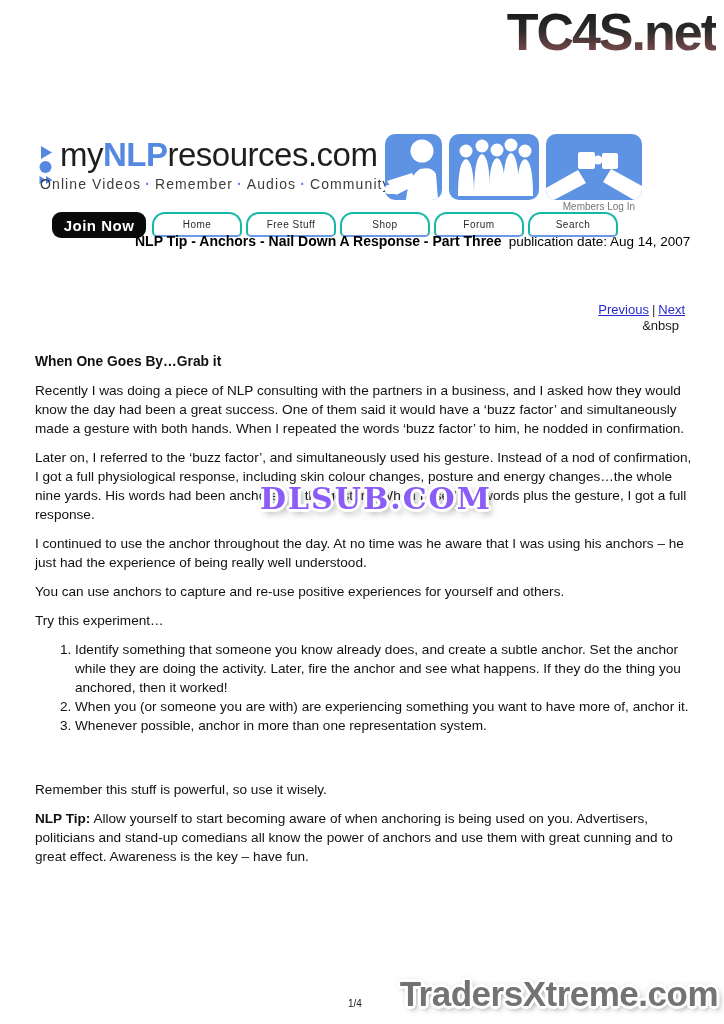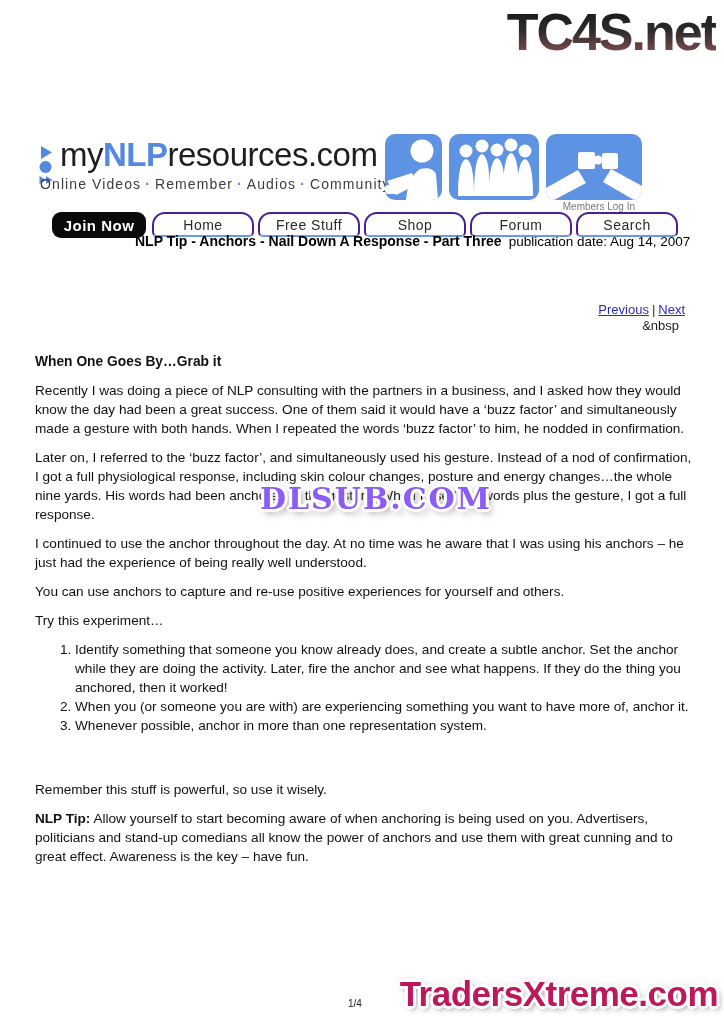--- a/index.html
+++ b/index.html
@@ -37,24 +37,24 @@
 
   
   .tabs { position: absolute; left: 52px; top: 212px; display: flex; align-items: flex-start; }
   .join {
     width: 94px; height: 26px; background: #0a0a0a; color: #fff;
     border-radius: 9px; font-size: 15px; font-weight: bold;
     display: flex; align-items: center; justify-content: center;
     letter-spacing: 0.5px; margin-right: 6px; cursor: pointer;
   }
   .tab {
-    width: 102px; height: 25px; background: #fff;
-    border: 2px solid #4c1d95; border-bottom: 2px solid #6a9ae6;
+    width: 90px; height: 25px; background: #fff;
+    border: 2px solid #14b8a6; border-bottom: 2px solid #6a9ae6;
     border-radius: 13px 13px 5px 5px;
-    font-size: 14px; color: #2a2a2a; letter-spacing: 0.5px;
+    font-size: 10px; color: #2a2a2a; letter-spacing: 0.5px;
     display: flex; align-items: center; justify-content: center;
     margin-right: 4px; cursor: pointer;
   }
 
   
   .title-row { position: absolute; left: 135px; top: 233px; width: 560px; font-size: 14px; color: #000; background: transparent; }
   .title-bold { font-weight: bold; }
   .title-pub { font-weight: normal; font-size: 13.5px; margin-left: 7px; }
 
   
@@ -81,21 +81,21 @@
       -2px -2px 0 #fff, 2px -2px 0 #fff, -2px 2px 0 #fff, 2px 2px 0 #fff,
       -3px 0 0 #fff, 3px 0 0 #fff, 0 -3px 0 #fff, 0 3px 0 #fff,
       0 0 7px rgba(130,130,130,0.55), 4px 5px 6px rgba(110,110,110,0.5);
     white-space: nowrap; z-index: 5; margin-left: 44px;
   }
 
   
   .pageno { position: absolute; left: 348px; top: 998px; font-size: 10px; color: #222; }
   .traders {
     position: absolute; right: 6px; top: 974px;
-    font-size: 35px; font-weight: bold; letter-spacing: -0.5px; color: #be185d;
+    font-size: 35px; font-weight: bold; letter-spacing: -0.5px; color: #737373;
     text-shadow:
       -2px -2px 0 #fff, 2px -2px 0 #fff, -2px 2px 0 #fff, 2px 2px 0 #fff,
       -3px 0 0 #fff, 3px 0 0 #fff, 0 -3px 0 #fff, 0 3px 0 #fff,
       0 0 6px rgba(120,120,120,0.6), 3px 4px 5px rgba(100,100,100,0.5);
     white-space: nowrap; z-index: 5;
   }
 </style>
 </head>
 <body>
 

